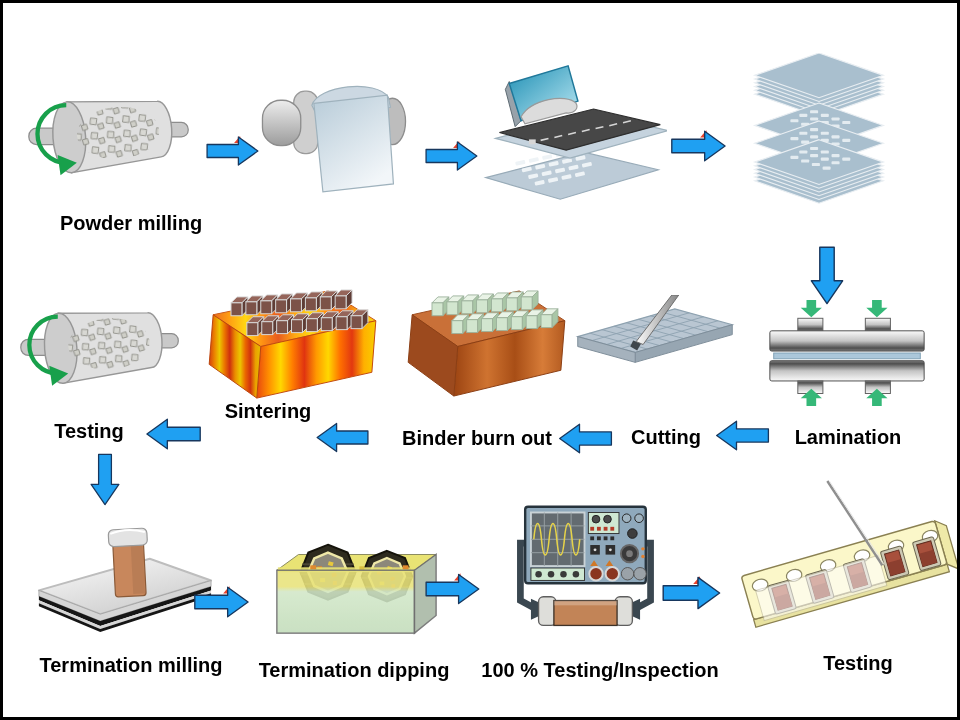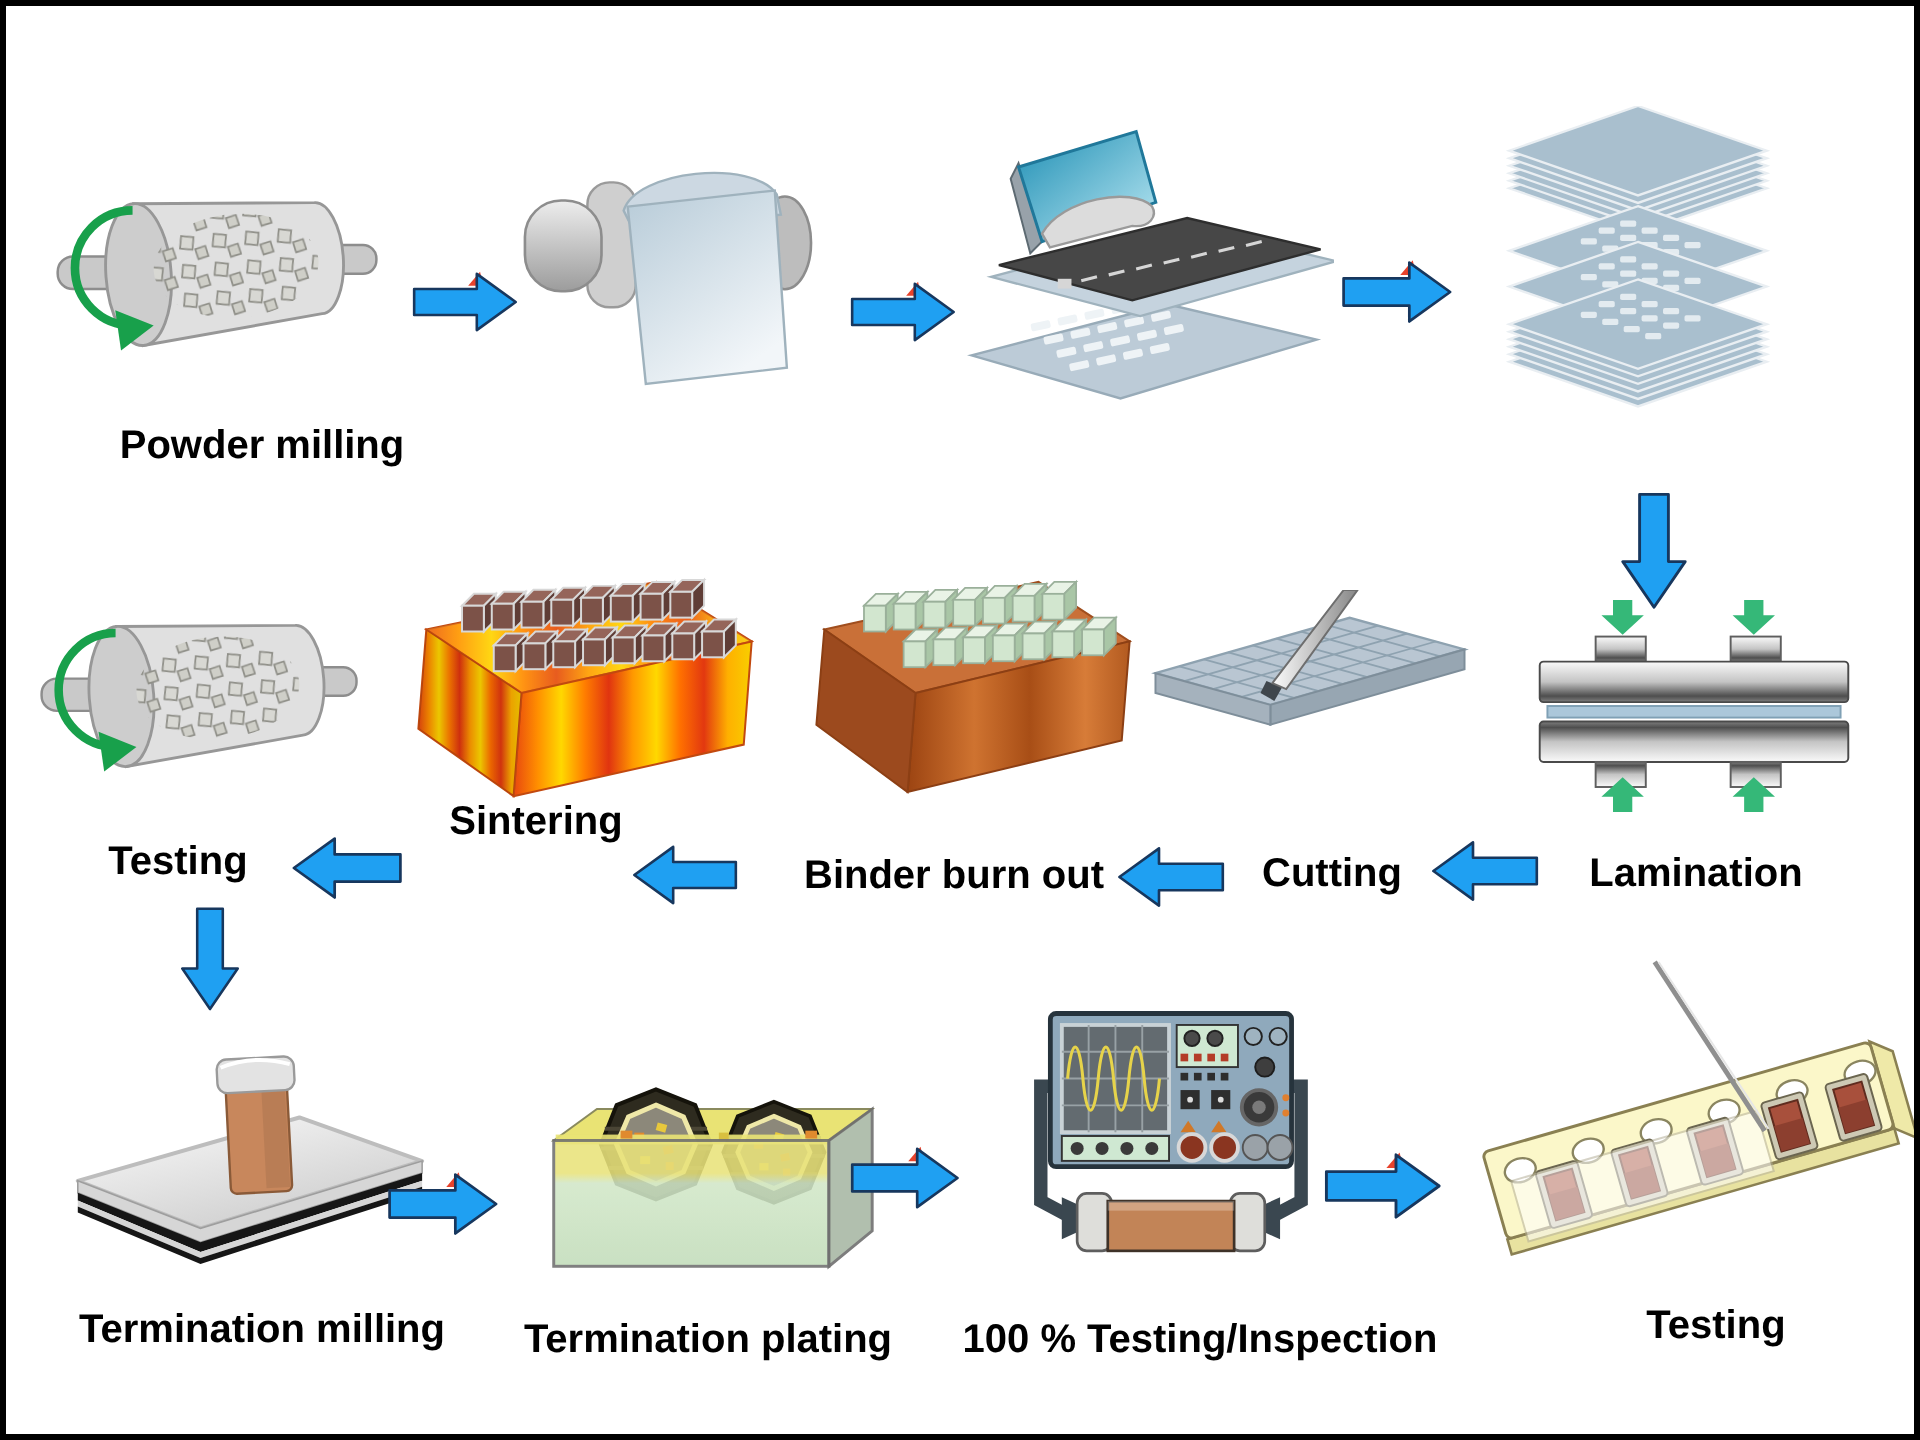--- a/index.html
+++ b/index.html
@@ -469,17 +469,17 @@
       <use href="#g-arrow-red"></use>
     </svg>
 
   <div class="lbl" style="left:28px;top:209px;width:200px">Powder milling</div>
   <div class="lbl" style="left:765px;top:423px;width:160px">Lamination</div>
   <div class="lbl" style="left:583px;top:423px;width:160px">Cutting</div>
   <div class="lbl" style="left:354px;top:424px;width:240px">Binder burn out</div>
   <div class="lbl" style="left:185px;top:397px;width:160px">Sintering</div>
   <div class="lbl" style="left:6px;top:417px;width:160px">Testing</div>
   <div class="lbl" style="left:8px;top:651px;width:240px">Termination milling</div>
-  <div class="lbl" style="left:231px;top:656px;width:240px">Termination plating</div>
+  <div class="lbl" style="left:231px;top:656px;width:240px">Termination dipping</div>
   <div class="lbl" style="left:467px;top:656px;width:260px">100 % Testing/Inspection</div>
   <div class="lbl" style="left:775px;top:649px;width:160px">Testing</div>
 
 </div>
 
 </body></html>

